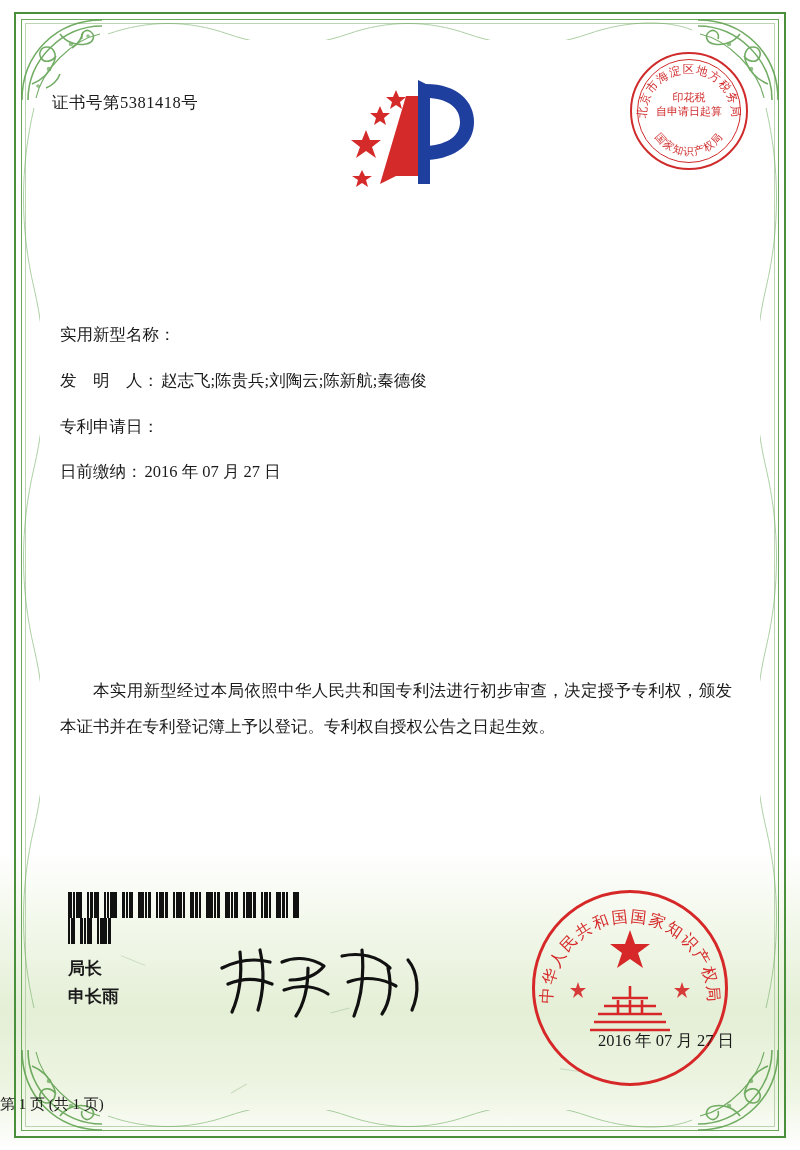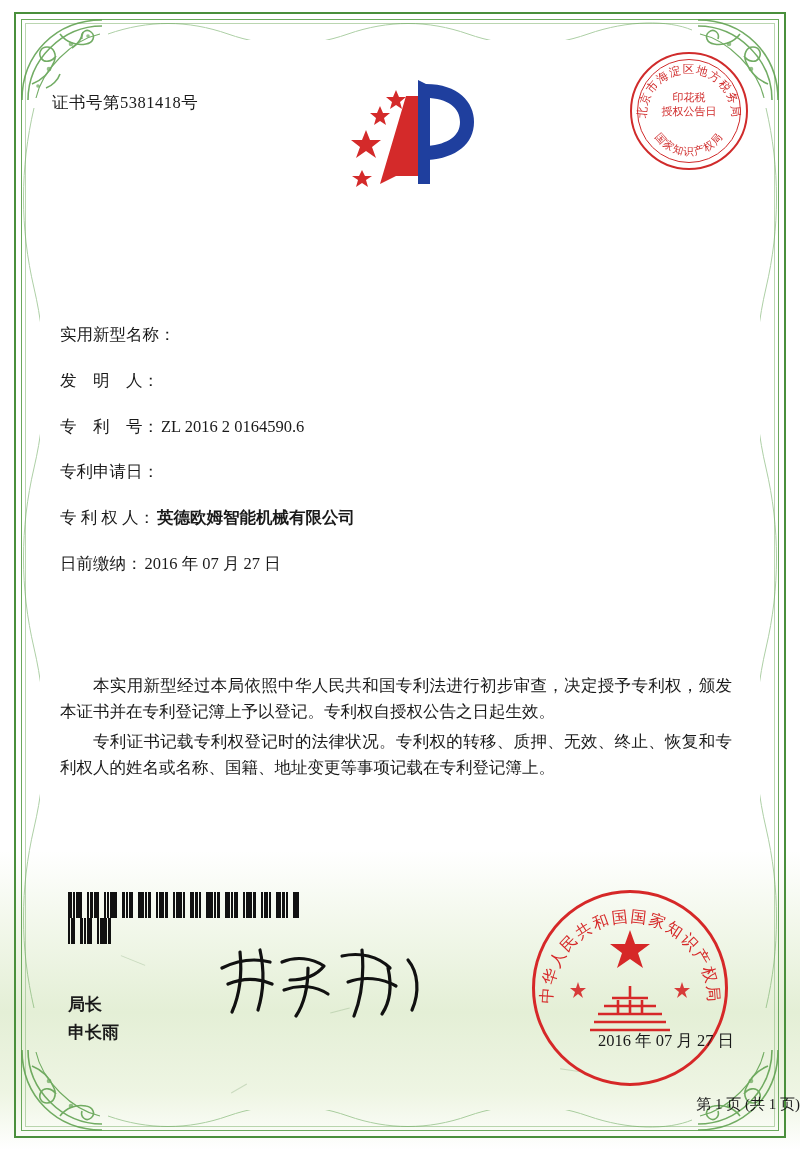--- a/index.html
+++ b/index.html
@@ -157,21 +157,21 @@
     font-weight: bold;
   }
 
   
   .paras {
     position: absolute;
     left: 60px;
     top: 673px;
     width: 672px;
     font-size: 16.5px;
-    line-height: 26px;
+    line-height: 36px;
     text-align: justify;
     font-family: Liberation Serif, serif;
   }
   .paras p {
     margin: 0 0 4px 0;
     text-indent: 33px;
   }
 
   
   .barcode {
@@ -190,21 +190,20 @@
   }
 
   
   .sig-label {
     position: absolute;
     left: 68px;
     top: 955px;
     font-size: 17px;
     font-weight: bold;
     line-height: 28px;
-    margin-top: 36px;
   }
   .sig-hand {
     position: absolute;
     left: 212px;
     top: 938px;
     width: 220px;
     height: 90px;
     color: #111;
   }
 
@@ -232,21 +231,21 @@
     right: 66px;
     top: 1030px;
     font-size: 16.5px;
     white-space: nowrap;
   }
 
   .page-no {
     position: absolute;
     left: 0; right: 0;
     bottom: 36px;
-    text-align: right;
+    text-align: left;
     font-size: 15px;
   }
 
   .fiber {
     position: absolute;
     background: rgba(120,160,110,.30);
   }
 </style>
 </head>
 <body>
@@ -385,52 +384,44 @@
       </defs>
       <text font-size="11.5" fill="#d02b2b" font-family="'Liberation Serif', serif" letter-spacing="1.2">
         <textPath href="#arcTop" startOffset="50%" text-anchor="middle">北京市海淀区地方税务局</textPath>
       </text>
       <text font-size="10.5" fill="#d02b2b" font-family="'Liberation Serif', serif" letter-spacing="1">
         <textPath href="#arcBot" startOffset="50%" text-anchor="middle">国家知识产权局</textPath>
       </text>
     </svg>
     <div class="center-lines">
       <div>印花税</div>
-      <div>授权公告日</div>
+      <div>自申请日起算</div>
     </div>
   </div>
 
 
   <div class="fields">
     <div class="field-row">
       <span class="field-label">实用新型名称：</span>
     </div>
     <div class="field-row">
       <span class="field-label">发　明　人：</span>
-    </div>
-    <div class="field-row">
-      <span class="field-label">专　利　号：</span>
-      <span class="field-value">ZL 2016 2 0164590.6</span>
+      <span class="field-value">赵志飞;陈贵兵;刘陶云;陈新航;秦德俊</span>
     </div>
     <div class="field-row">
       <span class="field-label">专利申请日：</span>
     </div>
     <div class="field-row">
-      <span class="field-label">专 利 权 人：</span>
-      <span class="field-value bold">英德欧姆智能机械有限公司</span>
-    </div>
-    <div class="field-row">
       <span class="field-label">日前缴纳：</span>
       <span class="field-value">2016 年 07 月 27 日</span>
     </div>
   </div>
 
   <div class="paras">
     <p>本实用新型经过本局依照中华人民共和国专利法进行初步审查，决定授予专利权，颁发本证书并在专利登记簿上予以登记。专利权自授权公告之日起生效。</p>
-    <p>专利证书记载专利权登记时的法律状况。专利权的转移、质押、无效、终止、恢复和专利权人的姓名或名称、国籍、地址变更等事项记载在专利登记簿上。</p>
   </div>
 
   <div class="barcode">
     <span style="width:4px"></span><span style="width:2px"></span><span style="width:6px"></span>
     <span style="width:2px"></span><span style="width:3px"></span><span style="width:5px"></span>
     <span style="width:2px"></span><span style="width:2px"></span><span style="width:7px"></span>
     <span style="width:3px"></span><span style="width:2px"></span><span style="width:4px"></span>
     <span style="width:6px"></span><span style="width:2px"></span><span style="width:3px"></span>
     <span style="width:2px"></span><span style="width:5px"></span><span style="width:3px"></span>
     <span style="width:2px"></span><span style="width:6px"></span><span style="width:2px"></span>

